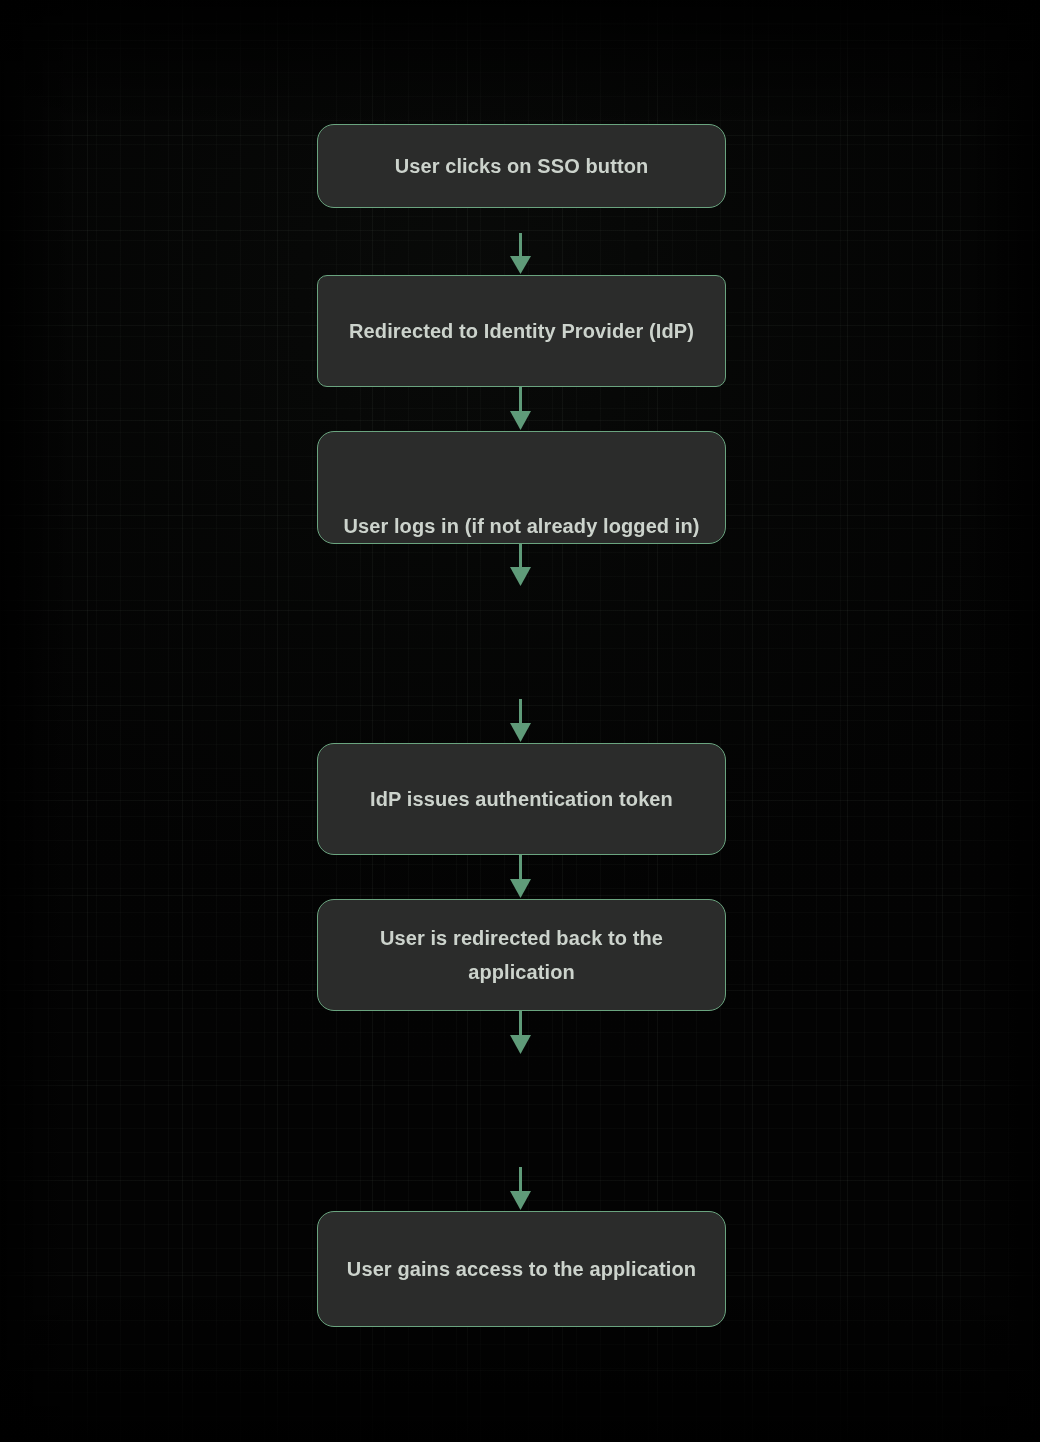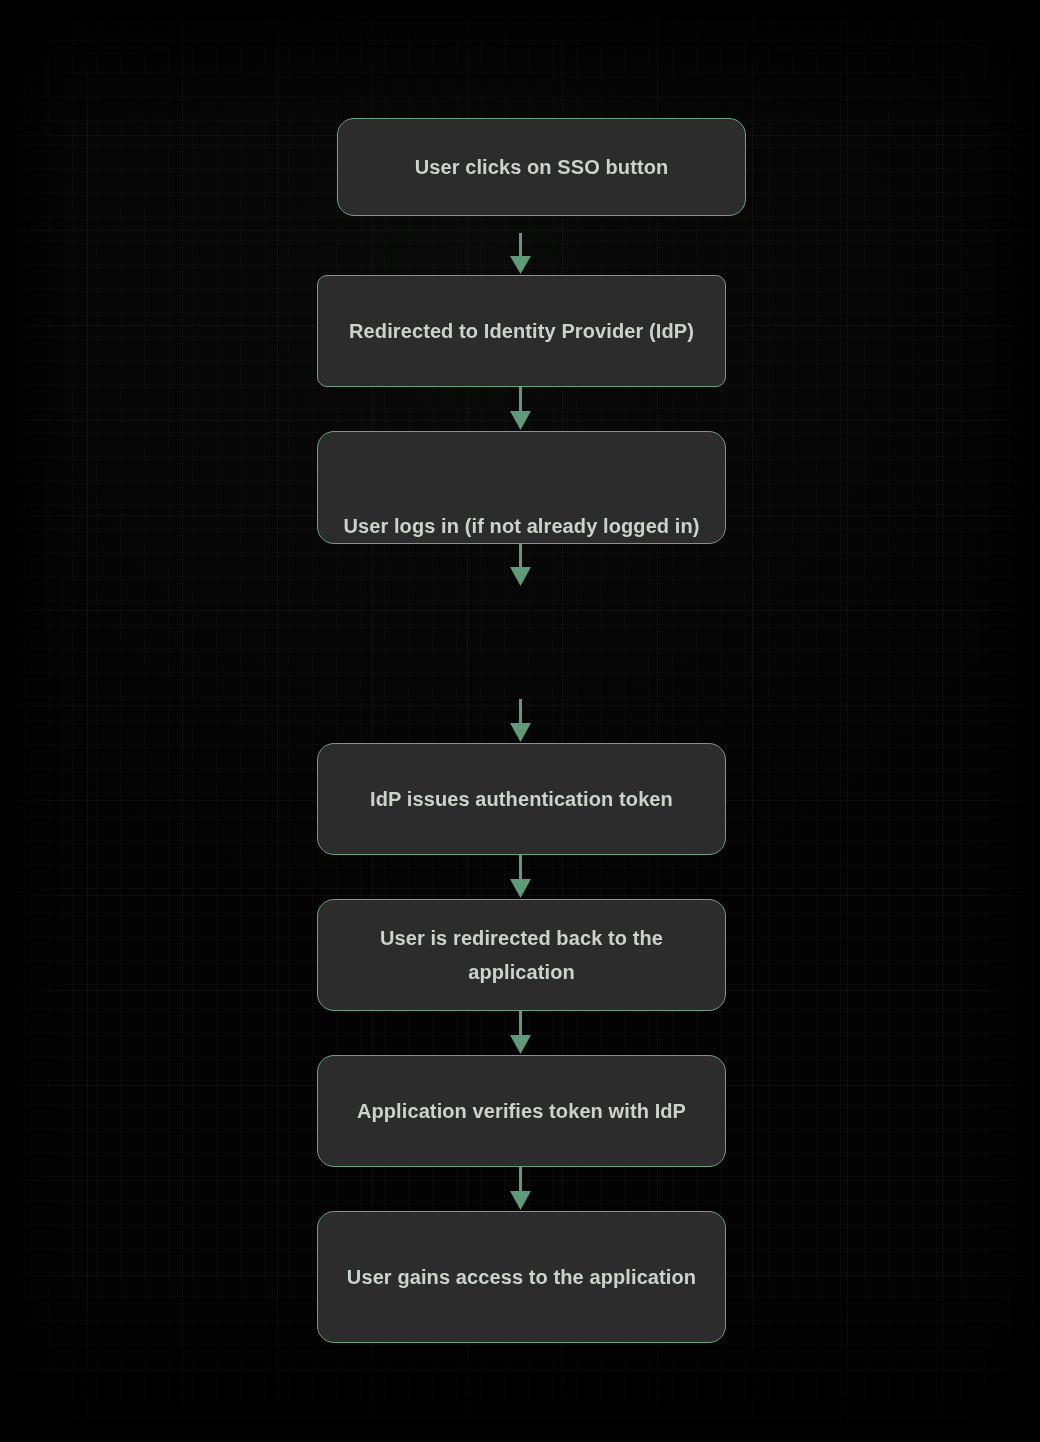--- a/index.html
+++ b/index.html
@@ -123,21 +123,21 @@
 
 <div id="bg-root"></div>
 <div id="bg-dots"></div>
 <div id="bg-grid-minor"></div>
 <div id="bg-grid-major"></div>
 <div id="bg-glow"></div>
 <div id="bg-vignette"></div>
 
 <div id="flowchart">
 
-  <div class="node" style="top:118px;height:98px;margin-left:20px;">
+  <div class="node" style="top:124px;height:84px;">
     <span class="node-label">User clicks on SSO button</span>
   </div>
 
   <svg class="connector" style="top:233px;height:42px;" viewBox="0 0 1040 42">
     <line x1="520.5" y1="0" x2="520.5" y2="26" stroke="#5f9b79" stroke-width="3"></line>
     <polygon points="510,23 531,23 520.5,41" fill="#5f9b79"></polygon>
   </svg>
 
   <div class="node" style="top:275px;height:112px;border-radius:10px;">
     <span class="node-label">Redirected to Identity Provider (IdP)</span>
@@ -174,26 +174,23 @@
 
   <div class="node" style="top:899px;height:112px;align-items:center;">
     <span class="node-label" style="max-width:330px;">User is redirected back to the application</span>
   </div>
 
   <svg class="connector" style="top:1011px;height:44px;" viewBox="0 0 1040 44">
     <line x1="520.5" y1="0" x2="520.5" y2="27" stroke="#5f9b79" stroke-width="3"></line>
     <polygon points="510,24 531,24 520.5,43" fill="#5f9b79"></polygon>
   </svg>
 
-  <div class="node" style="top:1055px;height:112px;">
-    <span class="node-label">Application verifies token with IdP</span>
-  </div>
 
   <svg class="connector" style="top:1167px;height:44px;" viewBox="0 0 1040 44">
     <line x1="520.5" y1="0" x2="520.5" y2="27" stroke="#5f9b79" stroke-width="3"></line>
     <polygon points="510,24 531,24 520.5,43" fill="#5f9b79"></polygon>
   </svg>
 
-  <div class="node" style="top:1211px;height:132px;">
+  <div class="node" style="top:1211px;height:116px;">
     <span class="node-label">User gains access to the application</span>
   </div>
 
 </div>
 
 </body></html>

